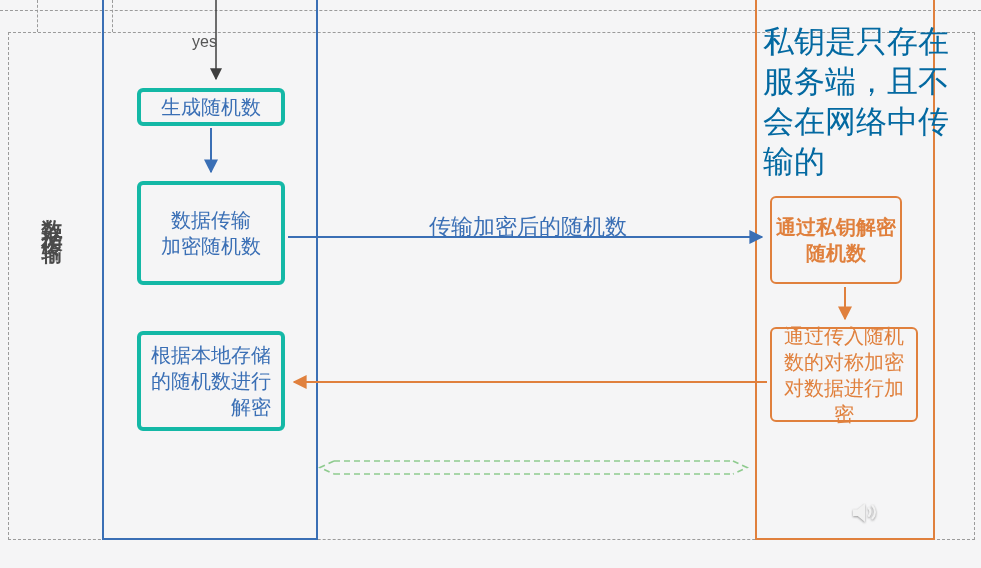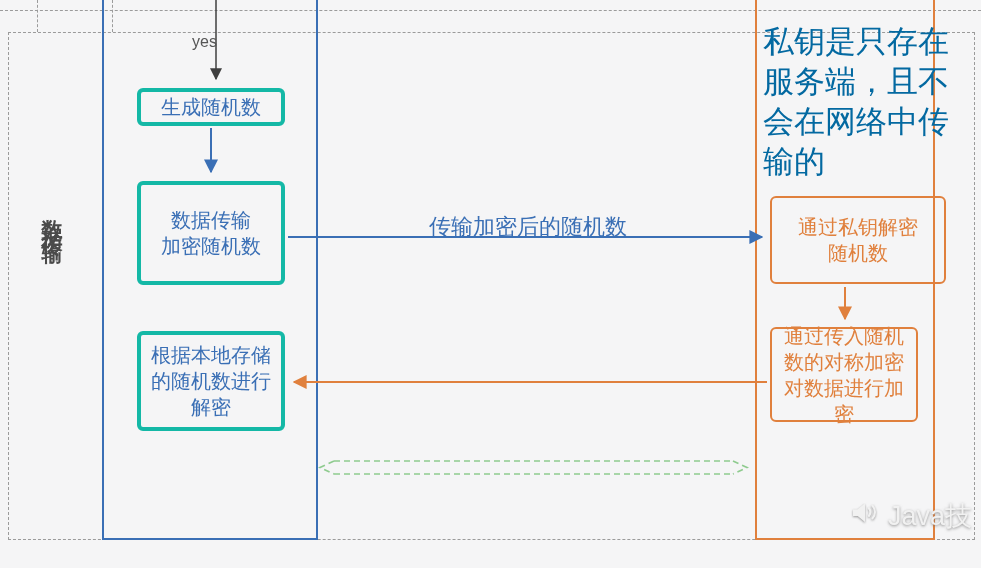--- a/index.html
+++ b/index.html
@@ -26,22 +26,22 @@
   .node {
     position:absolute; box-sizing:border-box;
     display:flex; align-items:center; justify-content:center;
     text-align:center; white-space:pre-line;
     border-radius:6px; font-size:20px; line-height:26px; background:transparent;
   }
   .node.blue   { border:4px solid #14b8a6; color:#3a6fb5; }
   .node.orange { border:2px solid #e0803d; color:#e0803d; }
   .n-generate   { left:137px; top:88px;  width:148px; height:38px; }
   .n-encrypt    { left:137px; top:181px; width:148px; height:104px; }
-  .n-declocal   { left:137px; top:331px; width:148px; height:100px; }
-  .n-decpriv    { left:770px; top:196px; width:176px; height:88px; }
+  .n-declocal   { left:137px; top:331px; width:148px; height:100px;text-align:right; }
+  .n-decpriv    { left:770px; top:196px; width:132px; height:88px;font-weight:bold; }
   .n-encsym     { left:770px; top:327px; width:148px; height:95px; }
   .yes-label { position:absolute; left:192px; top:33px; font-size:16px; color:#555; }
   .flow-label { position:absolute; transform:translateX(-50%); font-size:22px; white-space:nowrap; }
   .lbl-blue   { color:#3a6fb5; left:528px; top:212px; }
   .lbl-orange { color:#e0803d; left:530px; top:357px; }
   .lbl-green  { color:#3da23d; left:528px; top:437px; }
   .annotation {
     position:absolute; left:763px; top:22px; z-index:5;
     font-size:31px; line-height:40px; color:#0369a1; white-space:pre-line;
   }
@@ -115,16 +115,15 @@
 输的</div>
 
   <div class="watermark">
     <span>
       <svg width="32" height="32" viewBox="0 0 24 24">
         <path d="M3 10 v5 h3.5 l5.5 4.5 V5.5 L6.5 10 H3 z" fill="#f1f1f1"></path>
         <path d="M15 9.2 c1.3 1.7 1.3 3.9 0 5.6" stroke="#f1f1f1" stroke-width="1.7" fill="none" stroke-linecap="round"></path>
         <path d="M17.6 7.2 c2.4 2.9 2.4 6.7 0 9.6" stroke="#f1f1f1" stroke-width="1.7" fill="none" stroke-linecap="round"></path>
       </svg>
     </span>
-    <span>Java技</span>
   </div>
 
 </div>
 
 </body></html>

